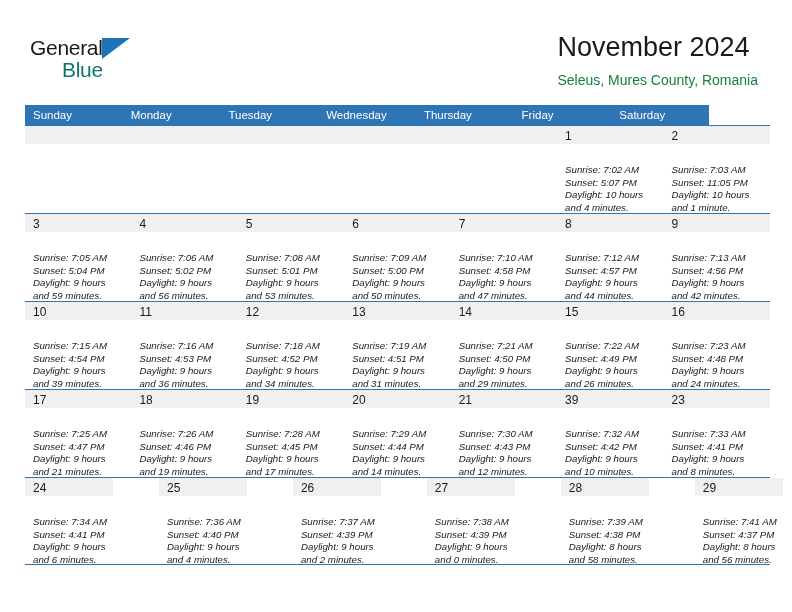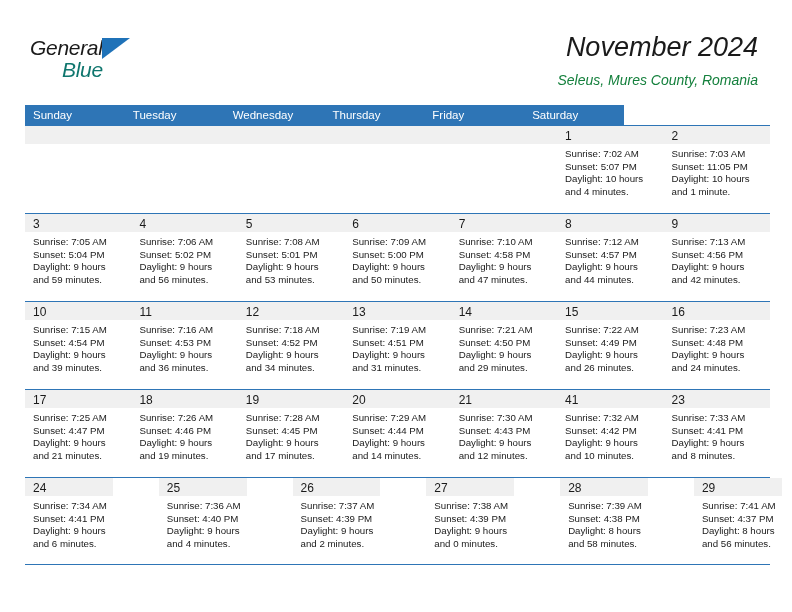--- a/index.html
+++ b/index.html
@@ -22,21 +22,20 @@
     box-sizing: border-box;
   }
 
   
   .header {
     position: absolute;
     left: 0;
     top: 0;
     width: 792px;
     height: 103px;
-    font-style: italic;
   }
 
   .logo {
     position: absolute;
     left: 30px;
     top: 36px;
     width: 130px;
     height: 48px;
   }
   .logo-general {
@@ -65,21 +64,20 @@
     font-size: 21px;
     letter-spacing: -0.3px;
     color: #0f766e;
     line-height: 24px;
   }
 
   .title-block {
     position: absolute;
     right: 34px;
     top: 30px;
-    text-align: right;
   }
   .month-title {
     font-size: 27px;
     color: #1a1a1a;
     line-height: 34px;
     white-space: nowrap;
   }
   .location-title {
     font-size: 14px;
     color: #15803d;
@@ -91,21 +89,21 @@
   
   .calendar {
     position: absolute;
     left: 25px;
     top: 105px;
     width: 745px;
   }
 
   .weekday-row {
     display: flex;
-    width: 599px;
+    width: 684px;
     height: 20px;
     background: #2e75b6;
   }
   .weekday-cell {
     width: 106.43px;
     box-sizing: border-box;
     padding-left: 8px;
     color: #ffffff;
     font-size: 11.5px;
     line-height: 20px;
@@ -135,21 +133,22 @@
     background: #f0f0f0;
     padding-left: 8px;
     box-sizing: border-box;
   }
   .day-number {
     font-size: 12px;
     line-height: 18px;
     color: #1a1a1a;
   }
   .day-body {
-    padding: 4px 6px 0 8px;
+    padding: 20px 6px 0 8px;
+    font-style: italic;
   }
   .day-line {
     font-size: 9.7px;
     line-height: 12.6px;
     color: #1a1a1a;
     white-space: nowrap;
   }
   .day-cell.empty .day-number-band {
     background: #f0f0f0;
   }
@@ -170,20 +169,21 @@
     <div class="title-block">
       <div class="month-title">November 2024</div>
       <div class="location-title">Seleus, Mures County, Romania</div>
     </div>
 
   </div>
 
   <div class="calendar">
     <div class="weekday-row" id="weekday-row">
         <div class="weekday-cell">Sunday</div>
+        <div class="weekday-cell">Monday</div>
         <div class="weekday-cell">Tuesday</div>
         <div class="weekday-cell">Wednesday</div>
         <div class="weekday-cell">Thursday</div>
         <div class="weekday-cell">Friday</div>
         <div class="weekday-cell">Saturday</div>
       </div>
     <div id="weeks-container">
         <div class="week-row">
           <div class="day-cell empty">
             <div class="day-number-band"><span class="day-number"></span></div>
@@ -394,21 +394,21 @@
           <div class="day-cell">
             <div class="day-number-band"><span class="day-number">21</span></div>
             <div class="day-body">
               <div class="day-line">Sunrise: 7:30 AM</div>
               <div class="day-line">Sunset: 4:43 PM</div>
               <div class="day-line">Daylight: 9 hours</div>
               <div class="day-line">and 12 minutes.</div>
             </div>
           </div>
           <div class="day-cell">
-            <div class="day-number-band"><span class="day-number">41</span></div>
+            <div class="day-number-band"><span class="day-number">39</span></div>
             <div class="day-body">
               <div class="day-line">Sunrise: 7:32 AM</div>
               <div class="day-line">Sunset: 4:42 PM</div>
               <div class="day-line">Daylight: 9 hours</div>
               <div class="day-line">and 10 minutes.</div>
             </div>
           </div>
           <div class="day-cell">
             <div class="day-number-band"><span class="day-number">23</span></div>
             <div class="day-body">

